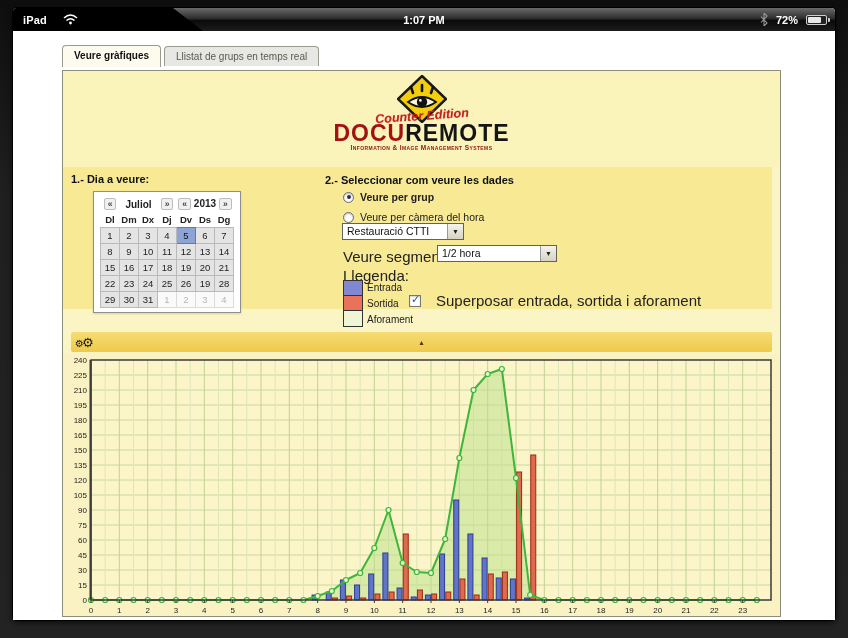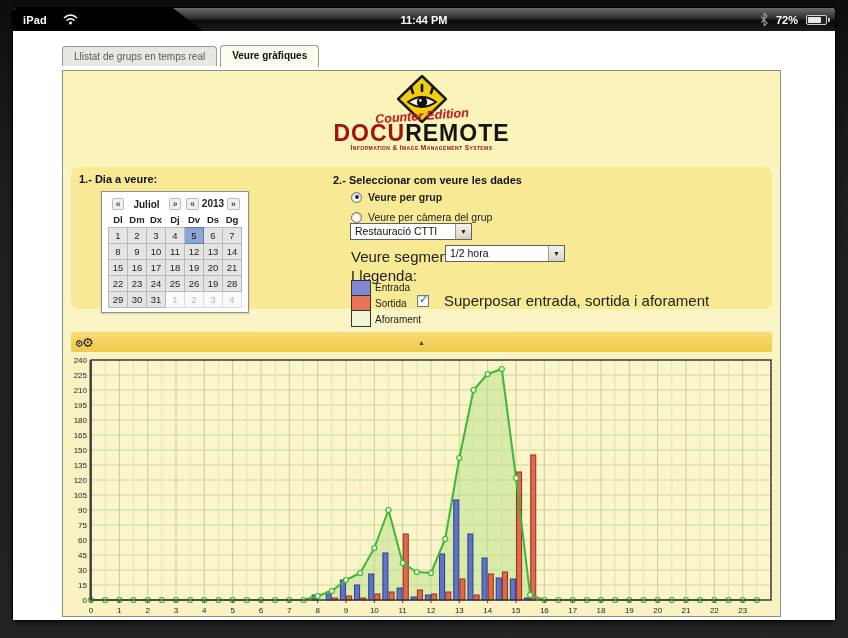--- a/index.html
+++ b/index.html
@@ -26,21 +26,21 @@
   
   .header-sec{position:absolute;left:0;top:0;right:0;height:96px;background:#faf3ba;}
   .logo{position:absolute;left:50%;top:4px;transform:translateX(-50%);text-align:center;width:190px;}
   .logo-diamond{display:block;margin:0 auto;}
   .counter-edition{display:block;margin-top:-14px;font-size:12.5px;font-weight:bold;font-style:italic;color:#c32020;transform:rotate(-4deg);text-shadow:0 0 1px rgba(195,32,32,.3);}
   .brand{display:block;font-size:23px;font-weight:bold;letter-spacing:1px;line-height:20px;margin-top:0;}
   .brand .b1{color:#a31212;}
   .brand .b2{color:#151515;}
   .logo-sub{display:block;font-size:6.5px;font-variant:small-caps;letter-spacing:.4px;color:#8e1616;font-weight:bold;margin-top:1px;}
   
-  .form-sec{position:absolute;left:8px;right:8px;top:96px;height:142px;background:#f8e995;border-radius:8px;}
+  .form-sec{position:absolute;left:0;right:8px;top:96px;height:142px;background:#f8e995;border-radius:0;}
   .sec-title{position:absolute;font-size:11px;font-weight:bold;color:#111;}
   .cal-box{position:absolute;left:30px;top:24px;background:#fff;border:1px solid #8f8f8f;padding:4px 6px;box-shadow:0 1px 2px rgba(0,0,0,.15);}
   table.cal{border-collapse:collapse;}
   .cal th{font-size:9.5px;font-weight:bold;color:#222;padding:2px 1px;}
   .cal .mon-hdr{font-size:10px;font-weight:bold;}
   .cal .nav{display:inline-block;font-size:8.5px;font-weight:bold;color:#444;background:#f0f0ee;border:1px solid #bdbdbd;border-radius:2px;padding:0 3px;cursor:pointer;}
   .cal td{width:19px;height:16px;text-align:center;font-size:9.5px;color:#222;background:#e4e4e4;border:1px solid #b9b9b9;cursor:pointer;}
   .cal td.sel{background:#8ea4d4;border-color:#5f79b4;color:#101020;}
   .cal td.muted{background:#fafafa;color:#b5b5b5;border-color:#dcdcdc;}
   
@@ -77,36 +77,36 @@
 
     <div class="statusbar">
       <div class="sb-left">
         <span class="sb-device">iPad</span>
         <svg width="15" height="11" viewBox="0 0 15 11">
           <path d="M1 4 Q7.5 -2 14 4" fill="none" stroke="#fff" stroke-width="1.6"></path>
           <path d="M3.5 6.5 Q7.5 3 11.5 6.5" fill="none" stroke="#fff" stroke-width="1.6"></path>
           <circle cx="7.5" cy="9" r="1.4" fill="#fff"></circle>
         </svg>
       </div>
-      <div class="sb-time">11:44 PM</div>
+      <div class="sb-time">1:07 PM</div>
       <div class="sb-right">
         <svg width="8" height="13" viewBox="0 0 8 13">
           <path d="M4 0 L4 13 M4 0 L7 3 L1 9.5 M4 13 L7 10 L1 3.5" fill="none" stroke="#9a9a9a" stroke-width="1.1"></path>
         </svg>
         <span class="sb-batt-pct">72%</span>
         <div class="batt">
             <div class="batt-fill"></div>
           </div>
       </div>
     </div>
 
     <div class="page">
       <div class="tabs">
+        <div class="tab active">Veure gràfiques</div>
         <div class="tab inactive">Llistat de grups en temps real</div>
-        <div class="tab active">Veure gràfiques</div>
       </div>
 
       <div class="panel">
 
         <div class="header-sec">
           <div class="logo">
             <svg class="logo-diamond" width="50" height="48" viewBox="0 0 50 48">
               <polygon points="25,1 49,24 25,47 1,24" fill="#f2ce0d" stroke="#1a1a1a" stroke-width="2.5"></polygon>
               <path d="M11 27 Q25 17 39 27 Q25 37 11 27 Z" fill="#fdf9e0" stroke="#111" stroke-width="1.8"></path>
               <circle cx="25" cy="27" r="5.2" fill="#111"></circle>
@@ -192,21 +192,21 @@
           </div>
 
           <div class="sec-title" style="left:262px;top:7px;">2.- Seleccionar com veure les dades</div>
 
           <div class="radio-row" style="left:280px;top:24px;font-weight:bold;">
             <span class="radio on"></span>
             <span>Veure per grup</span>
           </div>
           <div class="radio-row" style="left:280px;top:44px;">
             <span class="radio"></span>
-            <span>Veure per càmera del grup</span>
+            <span>Veure per càmera del hora</span>
           </div>
 
           <div class="select" style="left:279px;top:56px;width:122px;">
             <span class="val">Restauració CTTI</span>
             <span class="arrow">▼</span>
           </div>
 
           <div class="inline-label" style="left:280px;top:81px;">Veure segments de:</div>
           <div class="select" style="left:374px;top:78px;width:120px;">
             <span class="val">1/2 hora</span>

